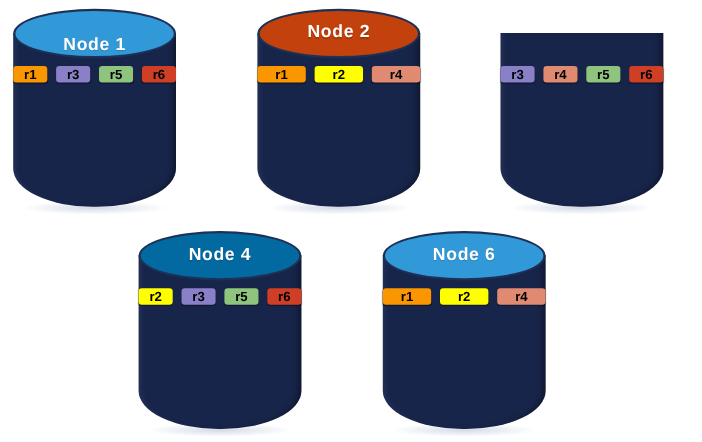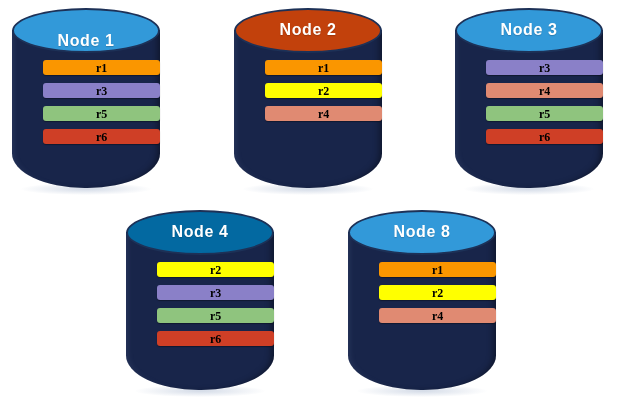--- a/index.html
+++ b/index.html
@@ -90,24 +90,23 @@
   }
 
   
   .bars {
     position: absolute;
     left: 0;
     right: 0;
     top: 52px;
     z-index: 4;
     display: flex;
-    flex-direction: column;
-    align-items: flex-end;
+    flex-direction: row;
+    align-items: center;
     gap: 8px;
-    font-family: Liberation Serif, serif;
   }
 
   .bar {
     width: 79%;
     height: 15px;
     border-radius: 3px;
     display: flex;
     align-items: center;
     justify-content: center;
     box-sizing: border-box;
@@ -166,23 +165,20 @@
         </div>
         <div class="bar" style="background: rgb(224, 138, 114);">
           <span class="bar-label" style="color: rgb(0, 0, 0);">r4</span>
         </div>
       </div>
     </div>
     <div class="node" style="left: 455px; top: 8px; width: 148px; height: 180px;">
       <div class="cyl">
         <div class="cyl-shadow"></div>
         <div class="cyl-body" style="background: rgb(24, 37, 74);"></div>
-        <div class="cyl-top" style="background: rgb(50, 153, 217); border-color: rgb(29, 49, 87);">
-          <span class="node-title" style="color: rgb(255, 255, 255);">Node  3</span>
-        </div>
       </div>
       <div class="bars">
         <div class="bar" style="background: rgb(138, 128, 200);">
           <span class="bar-label" style="color: rgb(0, 0, 0);">r3</span>
         </div>
         <div class="bar" style="background: rgb(224, 138, 114);">
           <span class="bar-label" style="color: rgb(0, 0, 0);">r4</span>
         </div>
         <div class="bar" style="background: rgb(143, 196, 126);">
           <span class="bar-label" style="color: rgb(0, 0, 0);">r5</span>
@@ -213,21 +209,21 @@
         <div class="bar" style="background: rgb(207, 63, 38);">
           <span class="bar-label" style="color: rgb(0, 0, 0);">r6</span>
         </div>
       </div>
     </div>
     <div class="node" style="left: 348px; top: 210px; width: 148px; height: 180px;">
       <div class="cyl">
         <div class="cyl-shadow"></div>
         <div class="cyl-body" style="background: rgb(24, 37, 74);"></div>
         <div class="cyl-top" style="background: rgb(50, 153, 217); border-color: rgb(29, 49, 87);">
-          <span class="node-title" style="color: rgb(255, 255, 255);">Node  8</span>
+          <span class="node-title" style="color: rgb(255, 255, 255);">Node  6</span>
         </div>
       </div>
       <div class="bars">
         <div class="bar" style="background: rgb(250, 150, 0);">
           <span class="bar-label" style="color: rgb(0, 0, 0);">r1</span>
         </div>
         <div class="bar" style="background: rgb(255, 255, 0);">
           <span class="bar-label" style="color: rgb(0, 0, 0);">r2</span>
         </div>
         <div class="bar" style="background: rgb(224, 138, 114);">

